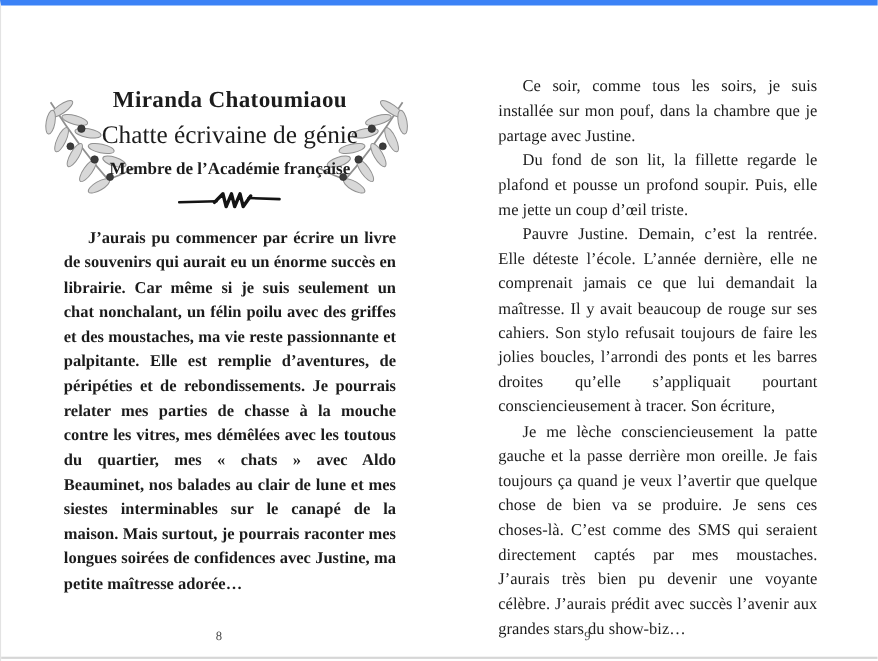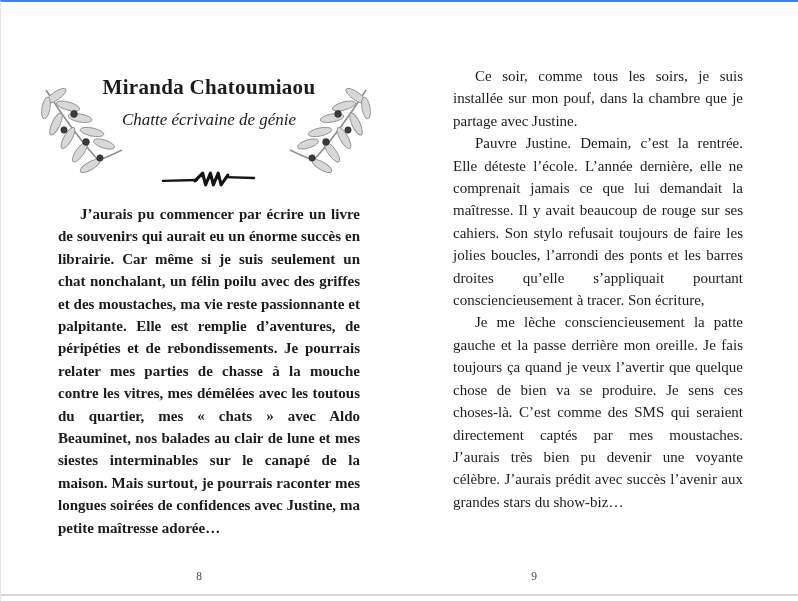--- a/index.html
+++ b/index.html
@@ -1,36 +1,36 @@
 <!DOCTYPE html>
 <html lang="fr"><head>
 <meta charset="utf-8">
 <style>
   html,body{margin:0;padding:0;background:#fff;}
   #book{
     position:relative;
     width:798px;height:601px;
     background:#ffffff;
     border-left:1px solid #e3e3e3;
-    border-top:2px solid #3b82f6;
+    border-top:5px solid #3b82f6;
     overflow:hidden;
     font-family:"Liberation Serif","DejaVu Serif",serif;
     color:#1c1c1c;
     box-sizing:border-box;
   }
   
   .page-header{
     position:absolute;left:58px;top:72px;width:300px;
     text-align:center;
   }
   .title{
     font-weight:bold;font-size:21px;line-height:26px;letter-spacing:.3px;margin:0;
   }
   .subtitle{
-    font-style:italic;font-size:17px;line-height:21px;margin:9px 0 0 0;
+    font-size:23px;line-height:21px;margin:9px 0 0 0;
   }
   .membership{
     font-weight:bold;font-size:15.5px;line-height:19px;margin:11px 0 0 0;
   }
   .ornament{position:absolute;width:90px;height:96px;top:82px;}
   .ornament.left{left:33px;}
   .ornament.right{left:287px;transform:scaleX(-1);}
   .divider{position:absolute;left:159px;top:167px;width:97px;height:20px;}
   
   .page-body{
@@ -107,40 +107,42 @@
           <circle cx="30" cy="46" r="3.2"></circle>
           <circle cx="52" cy="58" r="3.4"></circle>
           <circle cx="66" cy="74" r="3.2"></circle>
         </g>
       </svg>
     </span>
 
     <div class="page-header">
       <h1 class="title">Miranda Chatoumiaou</h1>
       <p class="subtitle">Chatte écrivaine de génie</p>
+      <p class="membership">Membre de l’Académie française</p>
     </div>
 
     <span class="divider">
       <svg viewBox="0 0 100 20" width="97" height="20" aria-hidden="true">
         <path d="M3,12 L38,11" fill="none" stroke="#141414" stroke-width="2.4" stroke-linecap="round"></path>
         <path d="M36,12 L44,4 L47,16 L52,4 L55,16 L60,4 L63,16 L70,6" fill="none" stroke="#141414" stroke-width="3.2" stroke-linejoin="round" stroke-linecap="round"></path>
         <path d="M68,8 L97,9" fill="none" stroke="#141414" stroke-width="2.4" stroke-linecap="round"></path>
       </svg>
     </span>
 
     <div id="left-body" class="page-body">
       <p>J’aurais pu commencer par écrire un livre de sou­venirs qui aurait eu un énorme succès en librairie. Car même si je suis seulement un chat nonchalant, un félin poilu avec des griffes et des moustaches, ma vie reste passionnante et palpitante. Elle est remplie d’aventures, de péripéties et de rebondissements. Je pourrais relater mes parties de chasse à la mouche contre les vitres, mes démêlées avec les toutous du quartier, mes «&nbsp;chats&nbsp;» avec Aldo Beauminet, nos balades au clair de lune et mes siestes interminables sur le canapé de la maison. Mais surtout, je pourrais raconter mes longues soirées de confidences avec Justine, ma petite maîtresse adorée…</p>
     </div>
 
     <div id="page-number-left" class="page-number">8</div>
   </div>
 
   <div>
     <div id="right-body" class="page-body">
       <p>Ce soir, comme tous les soirs, je suis installée sur mon pouf, dans la chambre que je partage avec Justine.</p>
+      <p>Du fond de son lit, la fillette regarde le plafond et pousse un profond soupir. Puis, elle me jette un coup d’œil triste.</p>
       <p>Pauvre Justine. Demain, c’est la rentrée. Elle dé­teste l’école. L’année dernière, elle ne comprenait jamais ce que lui demandait la maîtresse. Il y avait beaucoup de rouge sur ses cahiers. Son stylo refu­sait toujours de faire les jolies boucles, l’arrondi des ponts et les barres droites qu’elle s’appliquait pourtant consciencieusement à tracer. Son écriture,</p>
       <p>Je me lèche consciencieusement la patte gauche et la passe derrière mon oreille. Je fais toujours ça quand je veux l’avertir que quelque chose de bien va se produire. Je sens ces choses-là. C’est comme des SMS qui seraient directement captés par mes moustaches. J’aurais très bien pu devenir une voyante célèbre. J’aurais prédit avec succès l’ave­nir aux grandes stars du show-biz…</p>
     </div>
 
     <div id="page-number-right" class="page-number">9</div>
   </div>
 
   <div class="bottom-rule"></div>
 </div>
 

